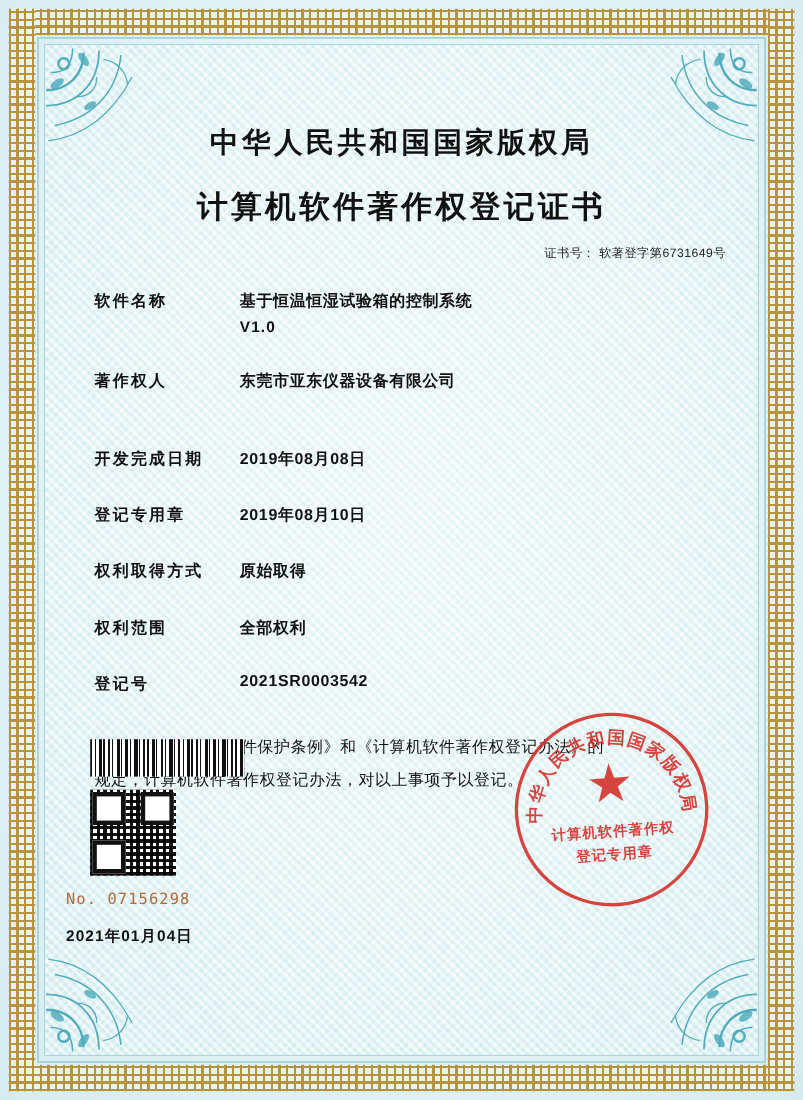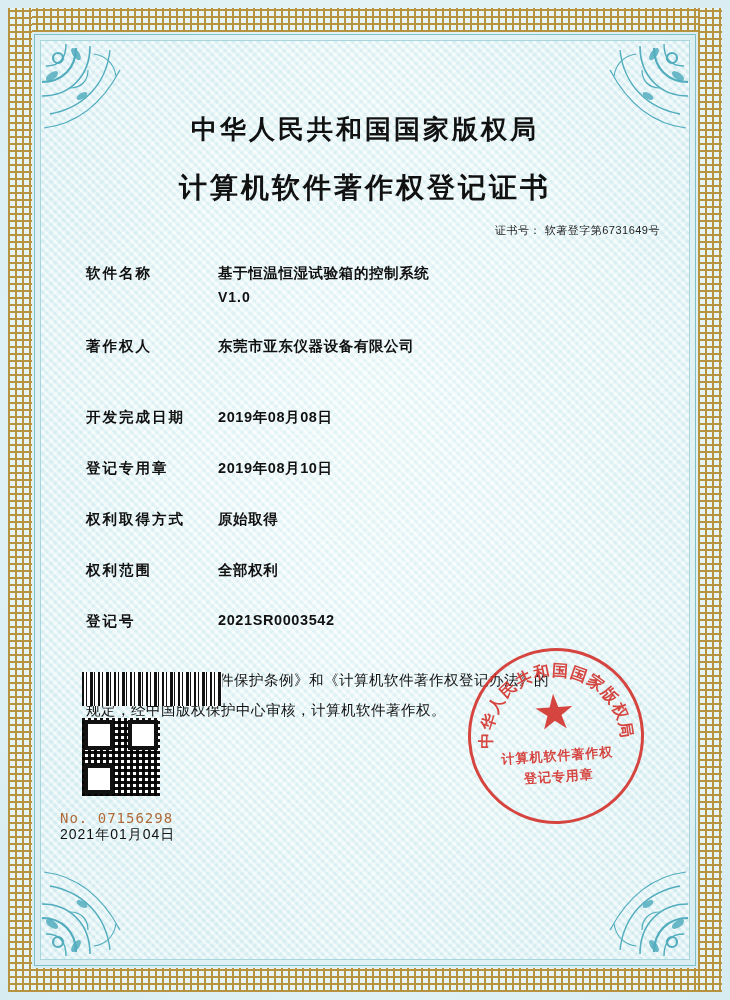--- a/index.html
+++ b/index.html
@@ -244,24 +244,25 @@
     align-items: baseline;
     font-size: 14px;
     flex-direction: column;
   }
   .doc-no {
     font-family: "DejaVu Sans Mono", "Liberation Mono", monospace;
     color: #b06a39;
     letter-spacing: 1px;
   }
   .issue-date {
-    font-weight: normal;
+    font-weight: bold;
     color: #111;
     letter-spacing: 1px;
     padding-right: 94px;
+    margin-top: 16px;
   }
 </style>
 </head>
 <body>
 
 <div class="certificate">
 
   <div class="border-band meander band-top"></div>
   <div class="border-band meander band-bottom"></div>
   <div class="border-band meander band-left"></div>
@@ -409,21 +410,21 @@
         <div class="field-value">2021SR0003542</div>
       </div>
 
     </div>
 
     <div class="statement">
       <div>
         <span class="indent"></span><span>根据《计算机软件保护条例》和《计算机软件著作权登记办法》的</span>
       </div>
       <div>
-        <span>规定，经中国版权保护中心审核，计算机软件著作权。</span>
+        <span>规定，计算机软件著作权登记办法，对以上事项予以登记。</span>
       </div>
     </div>
 
   </div>
 
   <div class="barcode-area">
     <div class="barcode"></div>
     <div class="qr">
       <div class="qr-eye3"></div>
     </div>

